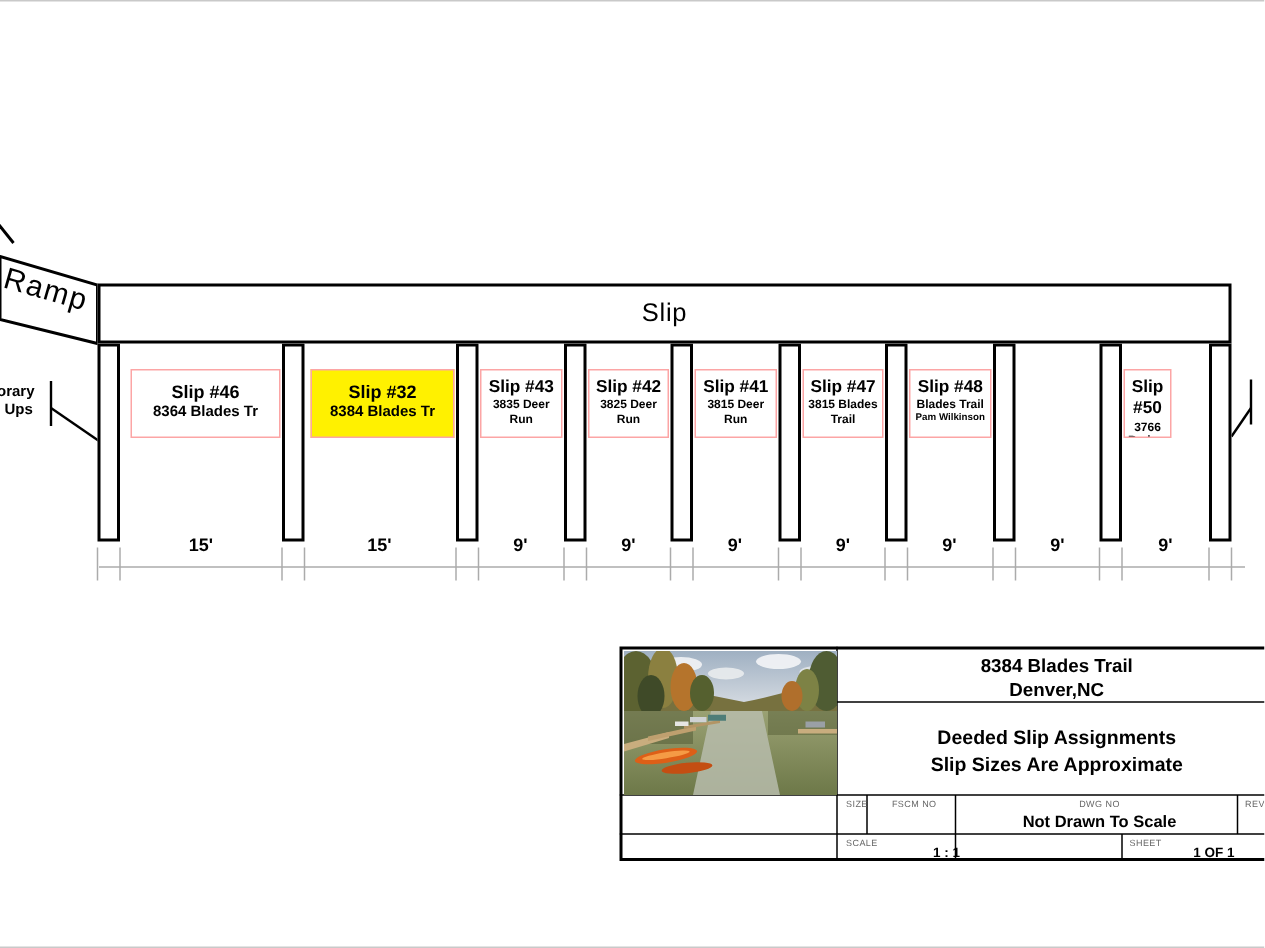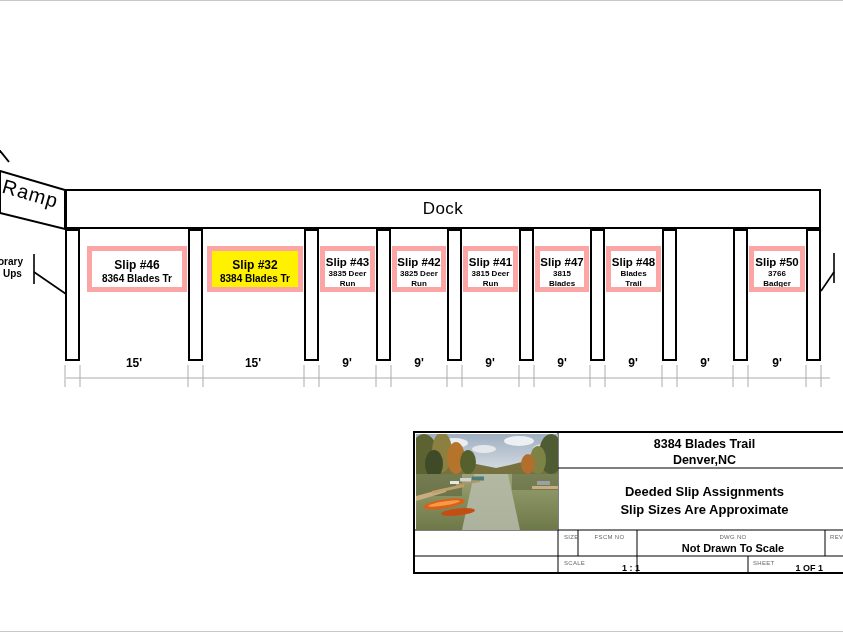--- a/index.html
+++ b/index.html
@@ -7,21 +7,21 @@
     position:relative;width:843px;height:632px;overflow:hidden;
     background:#fff;border-top:1px solid #c9c9c9;border-bottom:1px solid #c9c9c9;
     font-family:"Liberation Sans","DejaVu Sans",sans-serif;color:#000;box-sizing:border-box;
   }
   
   .dock-bar{position:absolute;left:65px;top:188px;width:752px;height:36px;border:2px solid #000;background:#fff;}
   .dock-label{position:absolute;left:65px;top:198px;width:756px;text-align:center;font-size:17px;letter-spacing:.5px;}
   .ramp-label{position:absolute;left:6px;top:174px;font-size:20px;letter-spacing:1px;transform:rotate(16deg);transform-origin:left top;}
   .piling{position:absolute;top:228px;width:11px;height:128px;border:2px solid #000;background:#fff;}
   
-  .slip-box{position:absolute;top:245px;height:46px;border:5px solid #fca5a5;background:#fff;text-align:center;box-sizing:border-box;overflow:hidden;}
+  .slip-box{position:absolute;top:245px;height:46px;border:1px solid #fca5a5;background:#fff;text-align:center;box-sizing:border-box;overflow:hidden;}
   .slip-title{font-size:11.5px;font-weight:bold;margin-top:4px;line-height:1.25;}
   .slip-addr{font-size:8px;font-weight:bold;line-height:1.2;padding:0 2px;}
   .slip-owner{font-size:6.5px;font-weight:bold;line-height:1.3;}
   .slip-box.wide .slip-title{margin-top:7px;font-size:12px;}
   .slip-box.wide .slip-addr{font-size:10px;}
   
   .dim{position:absolute;top:355px;transform:translateX(-50%);font-size:12px;font-weight:bold;}
   
   .cut-note{position:absolute;font-size:10px;font-weight:bold;line-height:1;}
   
@@ -77,21 +77,21 @@
         <line x1="677" y1="364" x2="677" y2="386"></line>
       <line x1="733" y1="364" x2="733" y2="386"></line>
         <line x1="748" y1="364" x2="748" y2="386"></line>
       <line x1="806" y1="364" x2="806" y2="386"></line>
         <line x1="821" y1="364" x2="821" y2="386"></line>
     </g>
   </svg>
 
   <div class="ramp-label">Ramp</div>
   <div class="dock-bar"></div>
-  <div class="dock-label">Dock</div>
+  <div class="dock-label">Slip</div>
 
   <div class="piling" style="left:65px"></div>
   <div class="piling" style="left:188px"></div>
   <div class="piling" style="left:304px"></div>
   <div class="piling" style="left:376px"></div>
   <div class="piling" style="left:447px"></div>
   <div class="piling" style="left:519px"></div>
   <div class="piling" style="left:590px"></div>
   <div class="piling" style="left:662px"></div>
   <div class="piling" style="left:733px"></div>
@@ -122,21 +122,21 @@
   </div>
   <div class="slip-box" style="left:535px;width:54px">
     <div class="slip-title">Slip #47</div>
     <div class="slip-addr">3815 Blades Trail</div>
   </div>
   <div class="slip-box" style="left:606px;width:55px">
     <div class="slip-title">Slip #48</div>
     <div class="slip-addr">Blades Trail</div>
     <div class="slip-owner">Pam Wilkinson</div>
   </div>
-  <div class="slip-box" style="left:749px;width:56px">
+  <div class="slip-box" style="left:749px;width:32px">
     <div class="slip-title">Slip #50</div>
     <div class="slip-addr">3766 Badger Run</div>
   </div>
 
   <span class="dim" style="left:134px">15'</span>
   <span class="dim" style="left:253px">15'</span>
   <span class="dim" style="left:347px">9'</span>
   <span class="dim" style="left:419px">9'</span>
   <span class="dim" style="left:490px">9'</span>
   <span class="dim" style="left:562px">9'</span>

